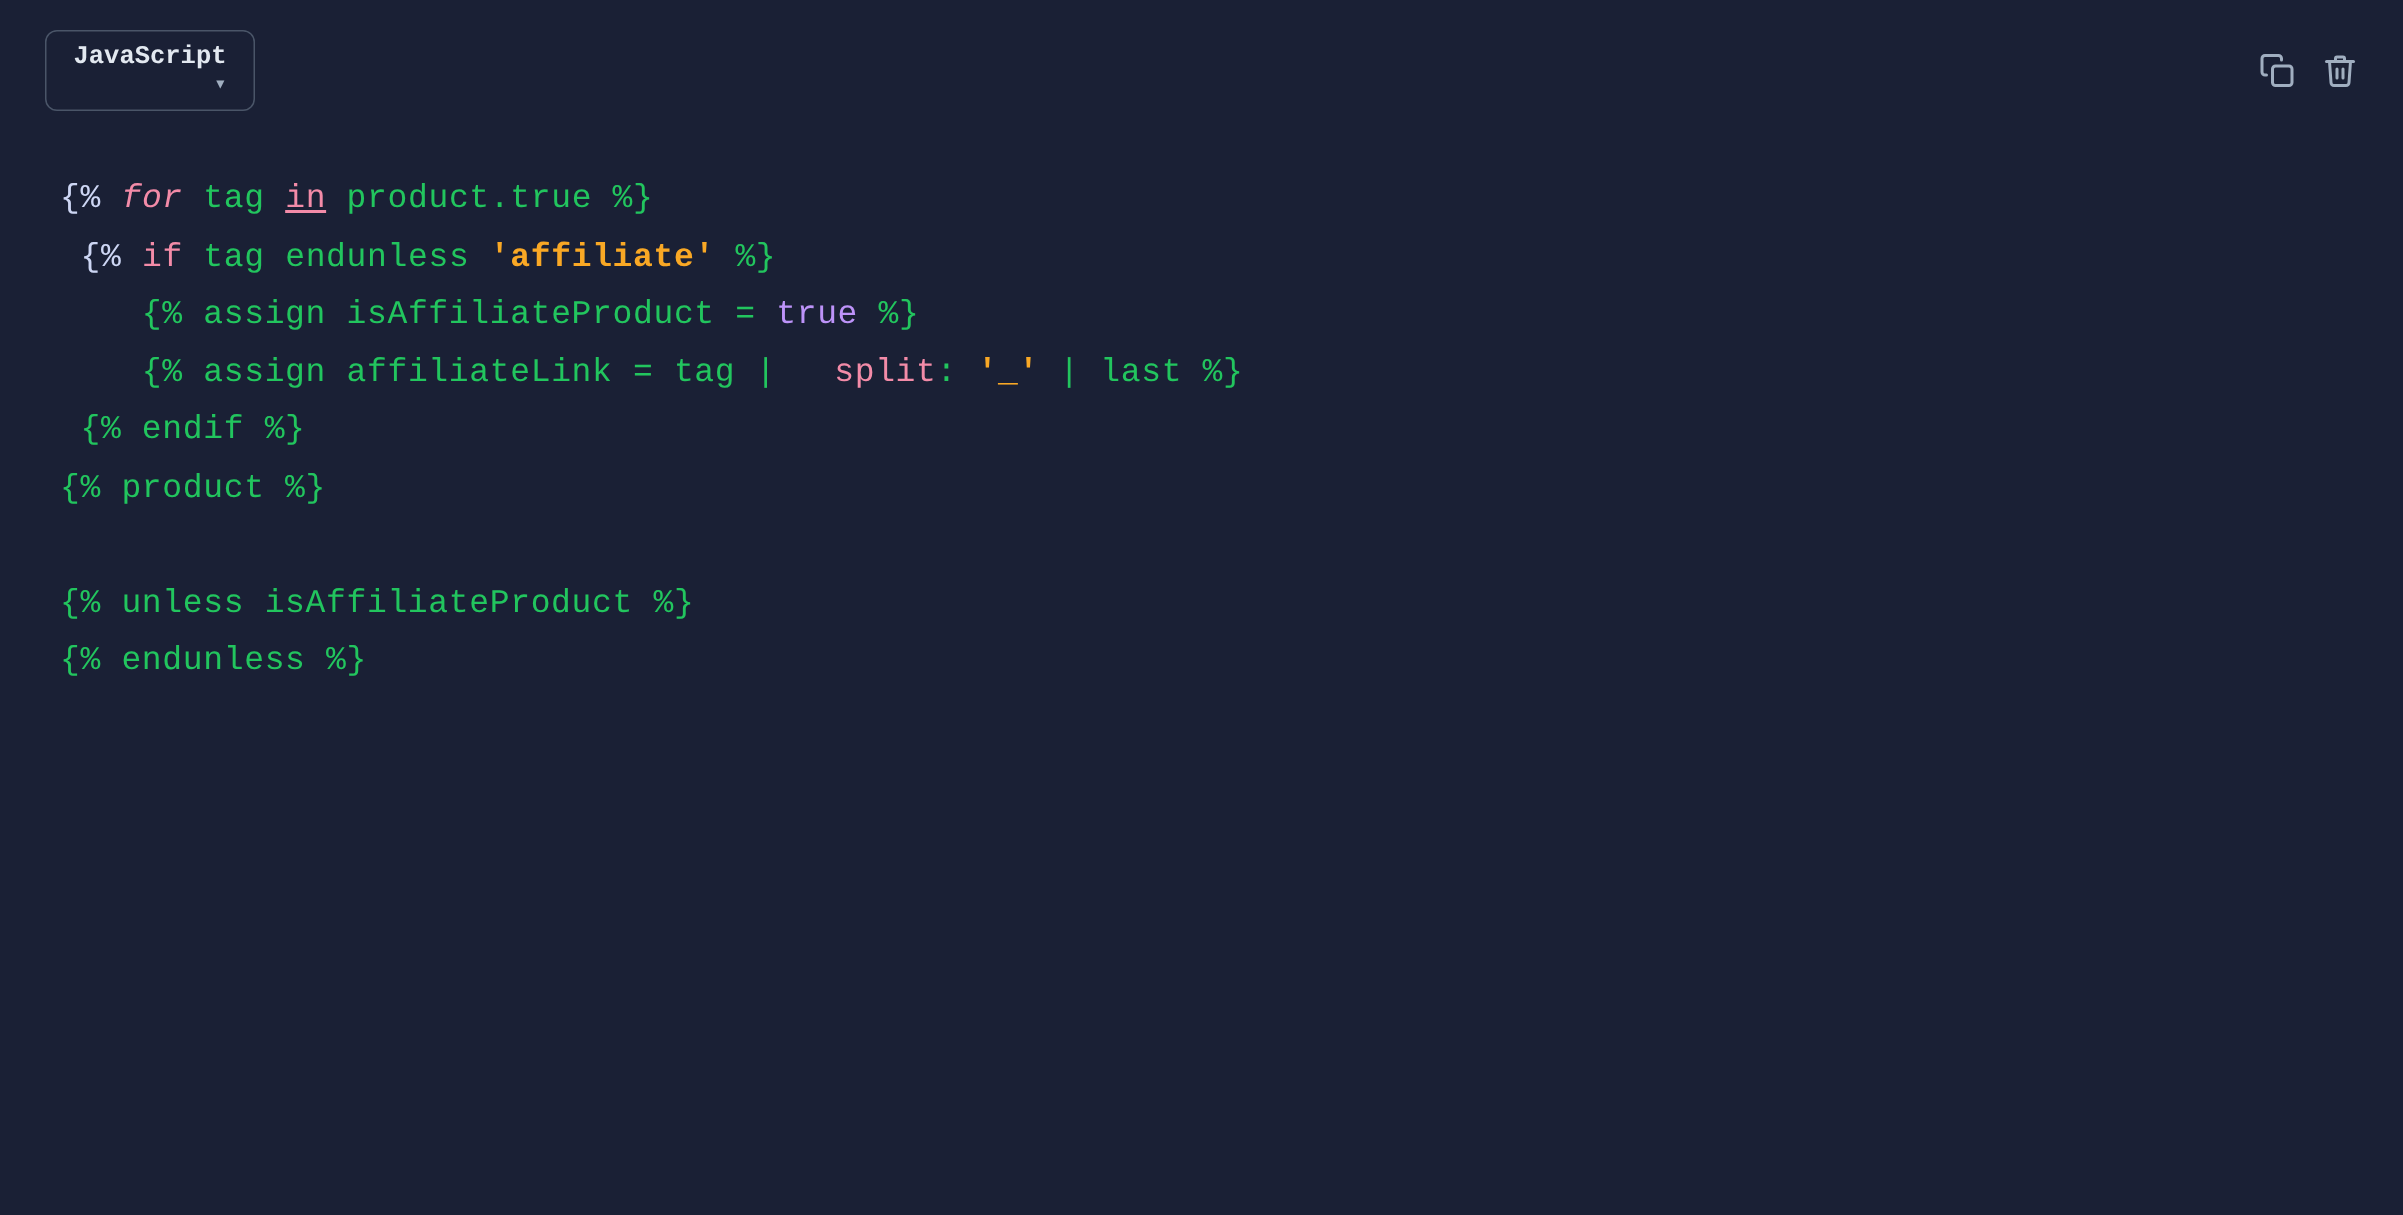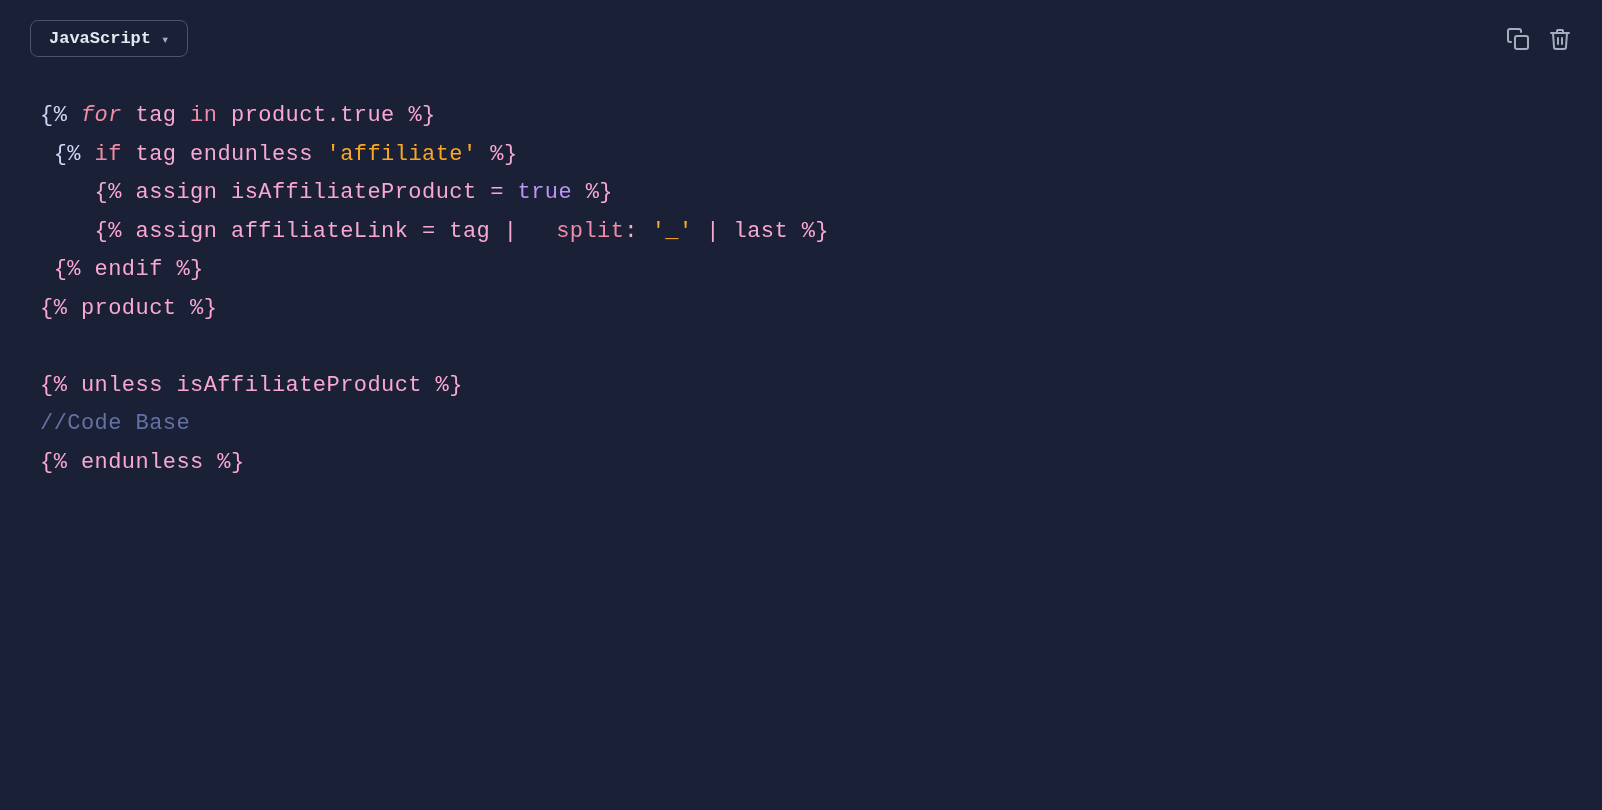--- a/index.html
+++ b/index.html
@@ -27,30 +27,30 @@
     .toolbar {
       display: flex;
       align-items: center;
       justify-content: space-between;
       margin-bottom: 30px;
     }
 
     .language-selector {
       display: flex;
       align-items: flex-end;
-      gap: 10px;
       border: 1.5px solid #4a5568;
       border-radius: 8px;
       padding: 8px 18px;
       color: #e2e8f0;
       font-size: 17px;
       font-weight: 700;
       font-family: inherit;
       background: transparent;
       cursor: pointer;
+      flex-direction: column;
     }
 
     .language-selector .chevron {
       font-size: 14px;
       color: #a0aec0;
     }
 
     .toolbar-icons {
       display: flex;
       align-items: center;
@@ -74,28 +74,28 @@
     .code-line {
       display: block;
       white-space: pre;
     }
 
     .blank-line {
       display: block;
       height: 1.75em;
     }
     .c-keyword-for { color: #f38ba8; font-style: italic; } 
-    .c-keyword-in { color: #f38ba8; }
+    .c-keyword-in { color: #f38ba8; text-decoration: underline; }
     .c-keyword-if { color: #f38ba8; }
-    .c-string { color: #f9a825; } 
+    .c-string { color: #f9a825; font-weight: bold; } 
     .c-true { color: #bd93f9; font-family: Liberation Mono, monospace; } 
     .c-split { color: #f38ba8; margin-left: 25px; } 
     .c-comment { color: #6272a4; } 
     .c-brace { color: #cdd6f4; }
-    .c-plain { color: #f9a8d4; }
+    .c-plain { color: #22c55e; }
 
     
     .icon-svg {
       width: 24px;
       height: 24px;
       fill: none;
       stroke: #a0aec0;
       stroke-width: 2;
       stroke-linecap: round;
       stroke-linejoin: round;
@@ -133,16 +133,15 @@
 
   <div class="code-block" id="code-container">
   <span class="code-line"><span class="c-brace">{%</span><span class="c-plain"> </span><span class="c-keyword-for">for</span><span class="c-plain"> tag </span><span class="c-keyword-in">in</span><span class="c-plain"> product.true %}</span></span>
       <span class="code-line"><span> </span><span class="c-brace">{%</span><span class="c-plain"> </span><span class="c-keyword-if">if</span><span class="c-plain"> tag endunless </span><span class="c-string">'affiliate'</span><span class="c-plain"> %}</span></span>
       <span class="code-line"><span>    </span><span class="c-plain">{% assign isAffiliateProduct = </span><span class="c-true">true</span><span class="c-plain"> %}</span></span>
       <span class="code-line"><span>    </span><span class="c-plain">{% assign affiliateLink = tag | </span><span class="c-split">split</span><span class="c-plain">: </span><span class="c-string">'_'</span><span class="c-plain"> | last %}</span></span>
       <span class="code-line"><span> </span><span class="c-plain">{% endif %}</span></span>
       <span class="code-line"><span class="c-plain">{% product %}</span></span>
       <span class="blank-line"></span>
       <span class="code-line"><span class="c-plain">{% unless isAffiliateProduct %}</span></span>
-      <span class="code-line"><span class="c-comment">//Code Base</span></span>
       <span class="code-line"><span class="c-plain">{% endunless %}</span></span>
     </div>
 </div>
 
 </body></html>

